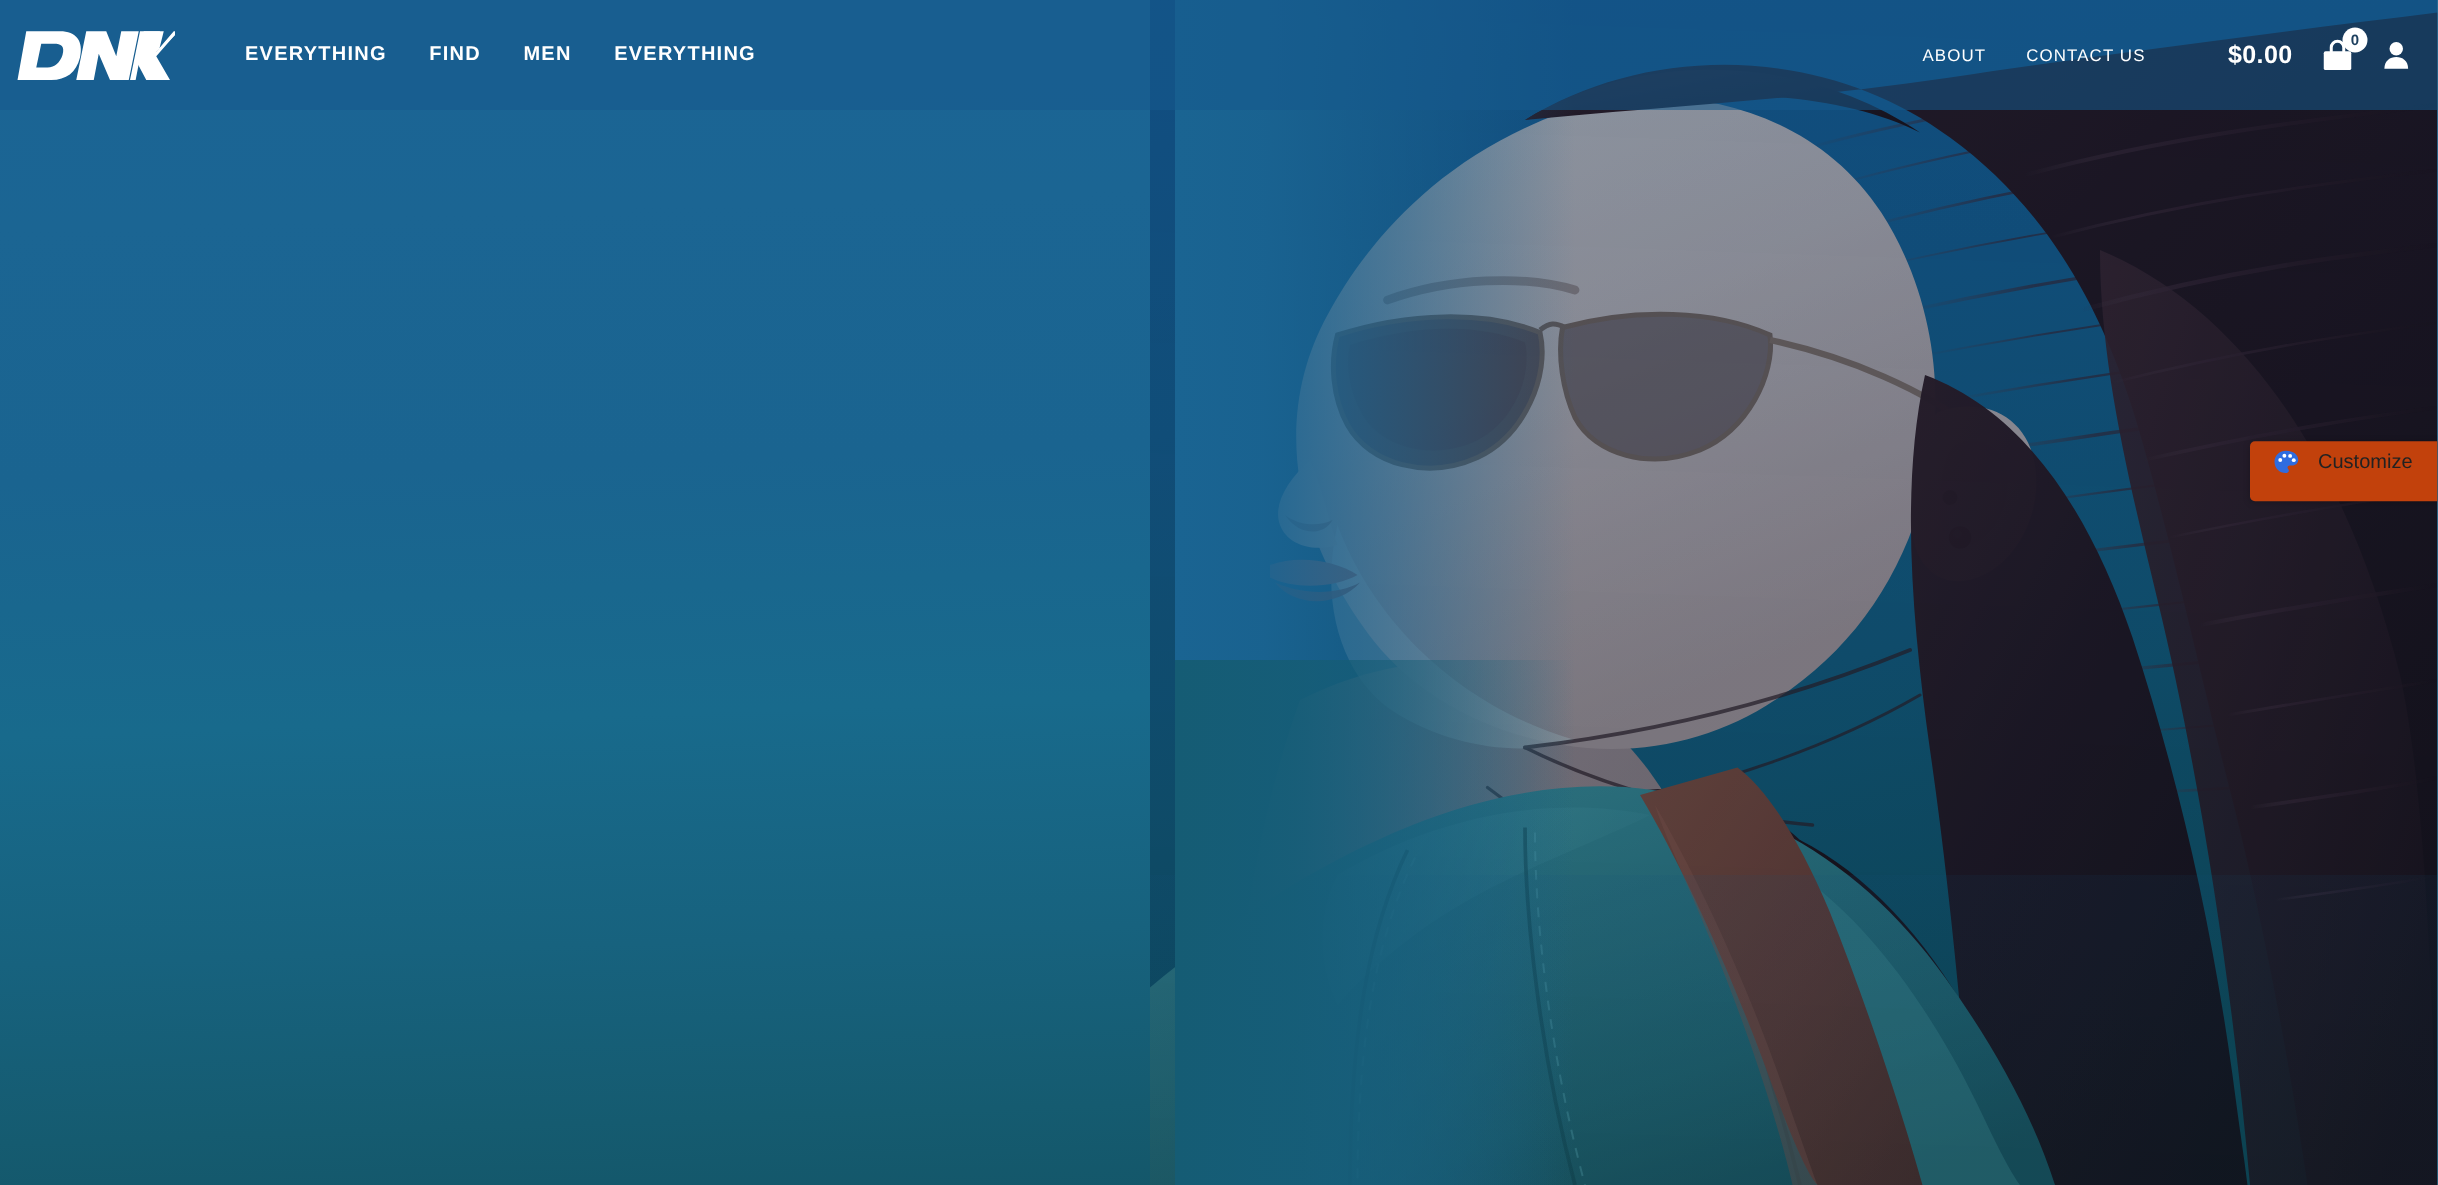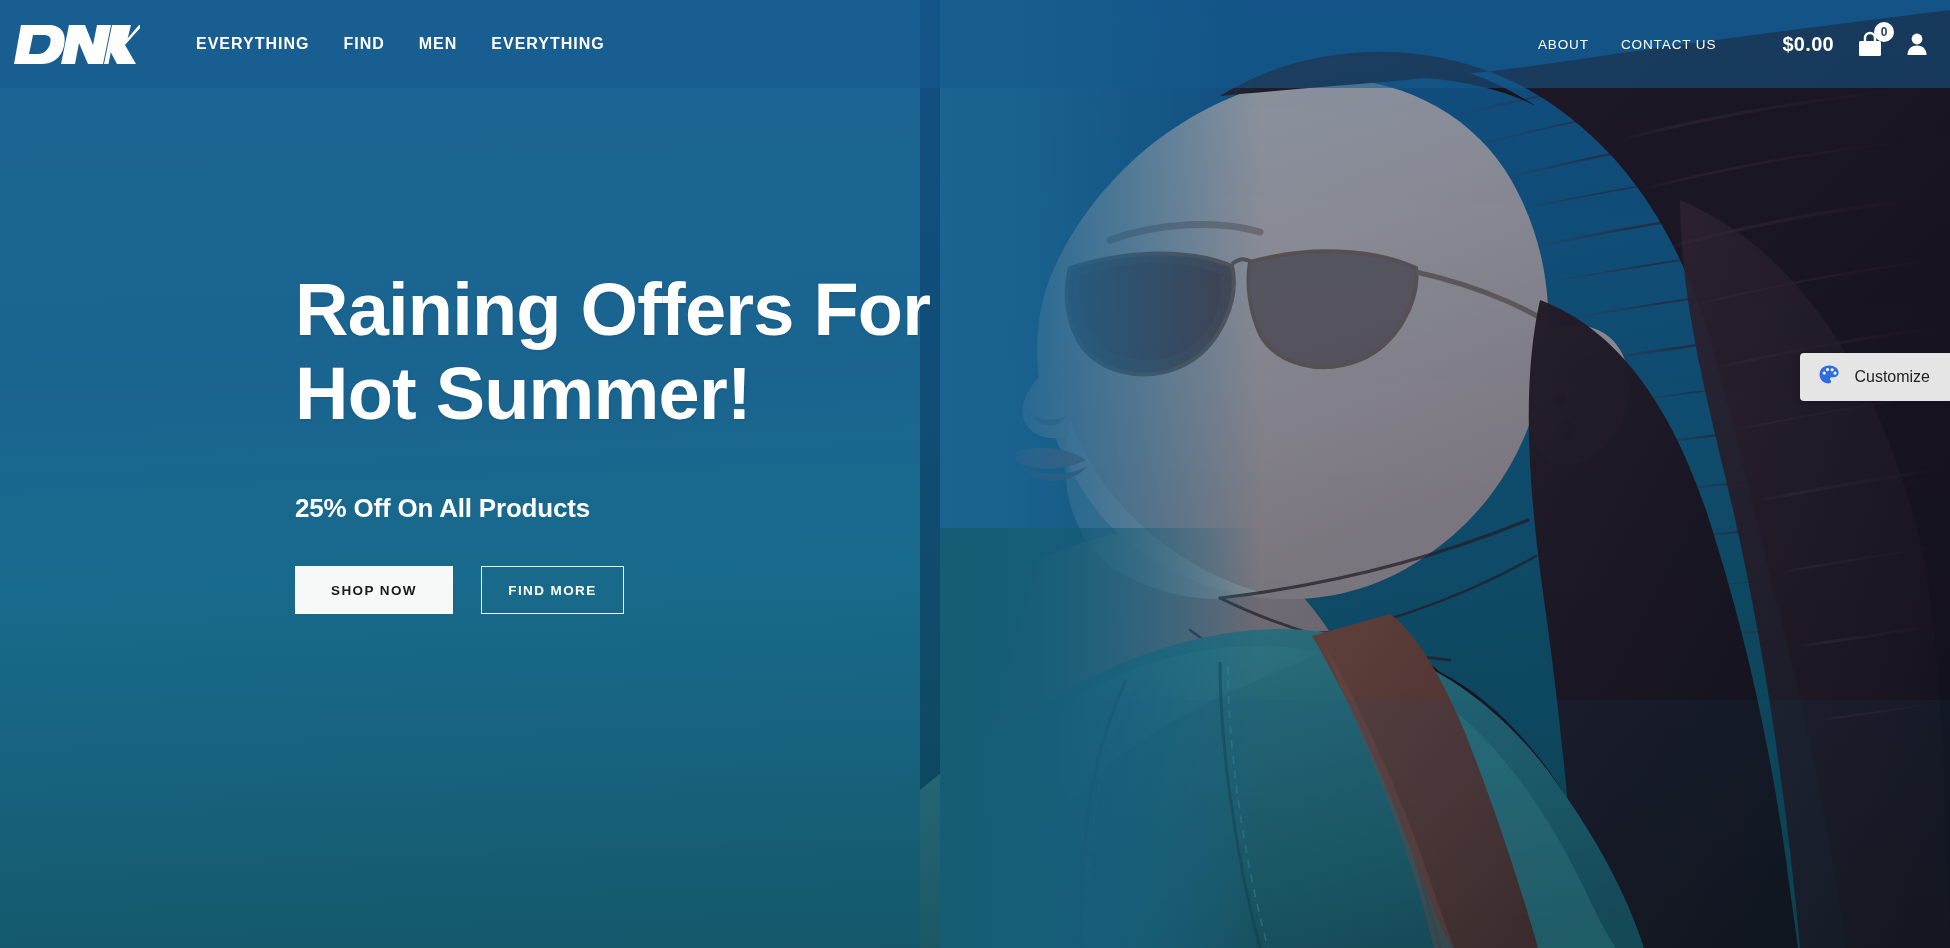--- a/index.html
+++ b/index.html
@@ -169,24 +169,24 @@
     background:transparent;
     color:#ffffff;
     border:1px solid rgba(255,255,255,0.92);
   }
 
   
   .customize {
     position:absolute;
     right:0; top:353px;
     height:48px;
-    background:#e5e5e5;
+    background:#c2410c;
     border-radius:4px 0 0 4px;
     box-shadow:0 1px 6px rgba(0,0,0,0.22);
-    display:flex; align-items:flex-end;
+    display:flex; align-items:center;
     padding:0 20px 15px 18px;
     gap:14px;
     z-index:60;
     cursor:pointer;
   }
   .palette-icon { width:22px; height:22px; flex:0 0 auto; }
   .palette-icon svg { display:block; width:100%; height:100%; }
   .customize-label {
     color:#222222;
     font-size:16px;
@@ -439,31 +439,20 @@
 
       <div class="account-icon">
         <svg viewBox="0 0 22 24" xmlns="http://www.w3.org/2000/svg">
           <circle cx="11" cy="7" r="5.4" fill="#ffffff"></circle>
           <path d="M1.5 23 C1.5 16.5 6 13.5 11 13.5 C16 13.5 20.5 16.5 20.5 23 Z" fill="#ffffff"></path>
         </svg>
       </div>
     </div>
   </header>
 
-  <section class="hero-content">
-    <h1 class="hero-title">
-      <span class="line">Raining Offers For</span>
-      <span class="line">Hot Summer!</span>
-    </h1>
-    <p class="hero-sub">25% Off On All Products</p>
-    <div class="hero-buttons">
-      <a class="btn btn-primary" href="#">SHOP NOW</a>
-      <a class="btn btn-outline" href="#">FIND MORE</a>
-    </div>
-  </section>
 
   <div class="customize">
     <span class="palette-icon">
       <svg viewBox="0 0 22 22" xmlns="http://www.w3.org/2000/svg">
         <path d="M11 1.5 C5.5 1.5 1.6 5.3 1.6 10.4 C1.6 15.6 5.6 19.4 10.6 19.4
                  C12.2 19.4 13.1 18.6 13.1 17.6 C13.1 17 12.8 16.6 12.5 16.2
                  C12.2 15.8 12 15.4 12 14.9 C12 14 12.8 13.3 13.8 13.3 L15.6 13.3
                  C18.6 13.3 20.6 11.4 20.6 8.7 C20.6 4.6 16.4 1.5 11 1.5 Z" fill="#2f6ce0"></path>
         <circle cx="6.2" cy="9.0" r="1.55" fill="#ffffff"></circle>
         <circle cx="9.5" cy="5.6" r="1.55" fill="#ffffff"></circle>

